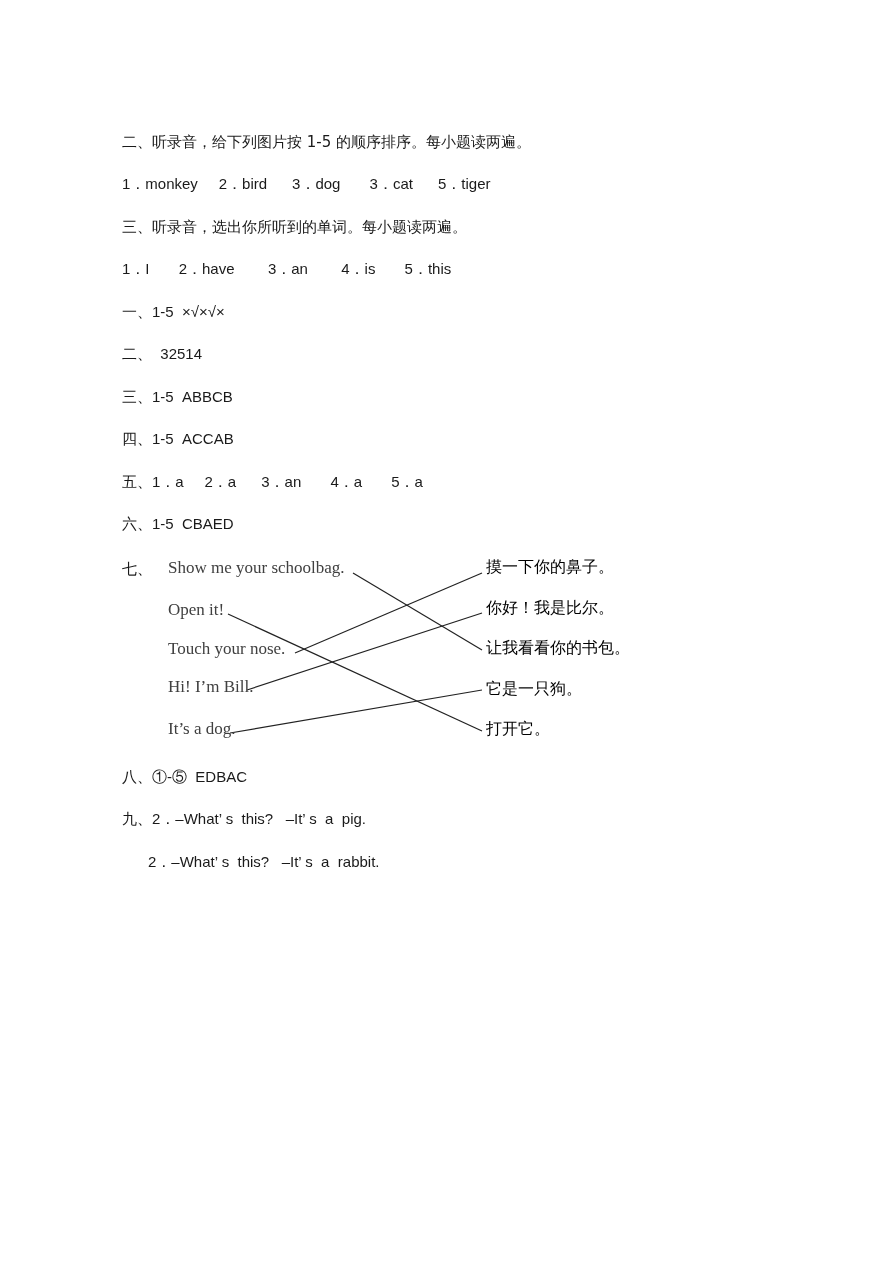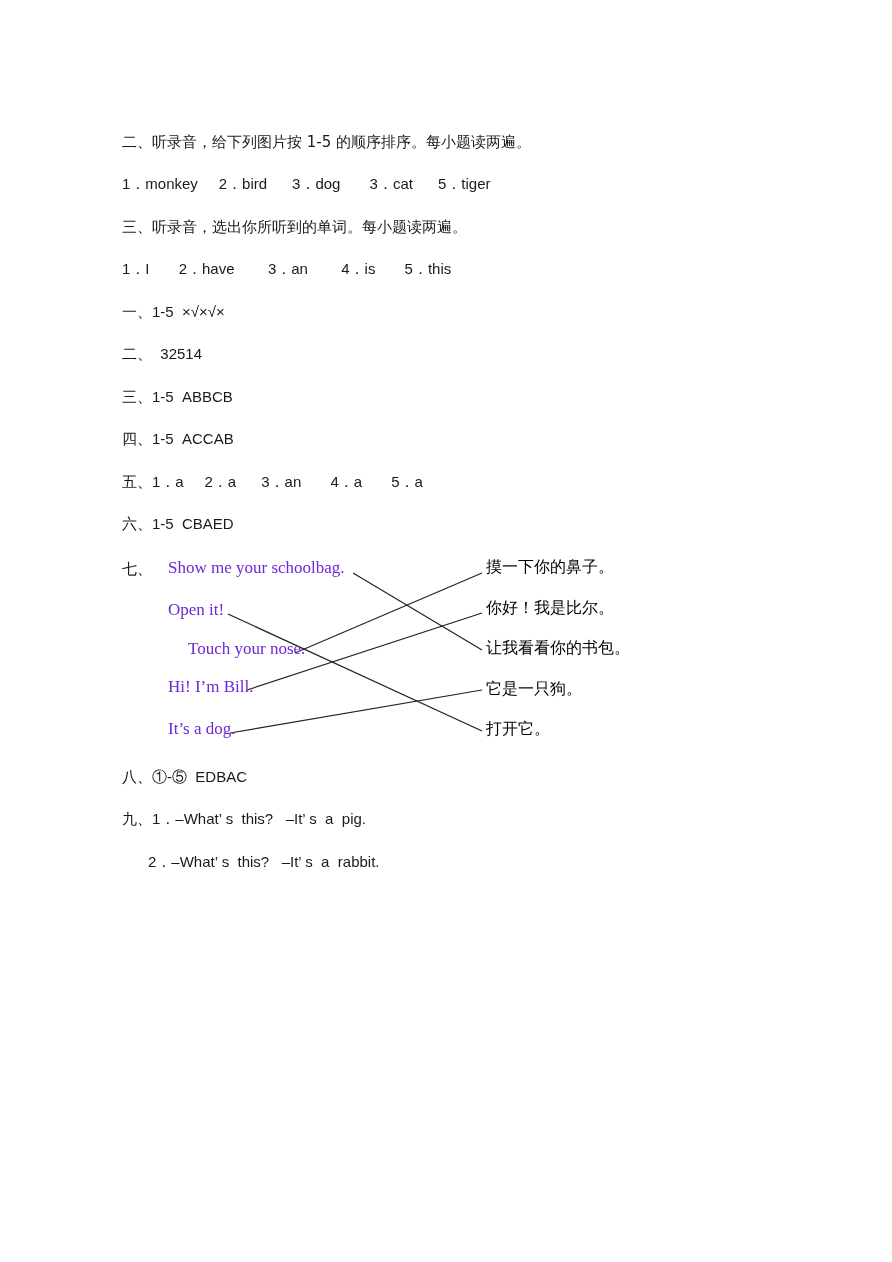--- a/index.html
+++ b/index.html
@@ -33,21 +33,21 @@
     font-size: 15px;
   }
   .mix {
     font-family: "Liberation Sans", sans-serif;
     font-size: 15px;
   }
   
   .serif {
     font-family: "Liberation Serif", serif;
     font-size: 17px;
-    color: #6d28d9;
+    color: #404040;
     white-space: pre;
     position: absolute;
   }
   .serif-cn {
     font-family: "DejaVu Sans", sans-serif;
     font-size: 16px;
     color: #000000;
     white-space: pre;
     position: absolute;
   }
@@ -78,27 +78,27 @@
       <div class="line cn" style="left: 110px; top: 218px;">三、听录音，选出你所听到的单词。每小题读两遍。</div>
       <div class="line mix" style="left: 110px; top: 260px;">1．I       2．have        3．an        4．is       5．this</div>
       <div class="line mix" style="left: 110px; top: 303px;">一、1-5  ×√×√×</div>
       <div class="line mix" style="left: 110px; top: 345px;">二、  32514</div>
       <div class="line mix" style="left: 110px; top: 388px;">三、1-5  ABBCB</div>
       <div class="line mix" style="left: 110px; top: 430px;">四、1-5  ACCAB</div>
       <div class="line mix" style="left: 110px; top: 473px;">五、1．a     2．a      3．an       4．a       5．a</div>
       <div class="line mix" style="left: 110px; top: 515px;">六、1-5  CBAED</div>
       <div class="line mix" style="left: 110px; top: 560px;">七、</div>
       <div class="line mix" style="left: 110px; top: 768px;">八、①-⑤  EDBAC</div>
-      <div class="line mix" style="left: 110px; top: 810px;">九、1．–What’ s  this?   –It’ s  a  pig.</div>
+      <div class="line mix" style="left: 110px; top: 810px;">九、2．–What’ s  this?   –It’ s  a  pig.</div>
       <div class="line mix" style="left: 136px; top: 853px;">2．–What’ s  this?   –It’ s  a  rabbit.</div>
     </div>
   <div id="match-layer">
       <div class="serif" style="left: 156px; top: 558px;">Show me your schoolbag.</div>
       <div class="serif" style="left: 156px; top: 600px;">Open it!</div>
-      <div class="serif" style="left: 156px; top: 639px; margin-left: 20px;">Touch your nose.</div>
+      <div class="serif" style="left: 156px; top: 639px;">Touch your nose.</div>
       <div class="serif" style="left: 156px; top: 677px;">Hi! I’m Bill.</div>
       <div class="serif" style="left: 156px; top: 719px;">It’s a dog.</div>
       <div class="serif-cn" style="left: 474px; top: 557px;">摸一下你的鼻子。</div>
       <div class="serif-cn" style="left: 474px; top: 598px;">你好！我是比尔。</div>
       <div class="serif-cn" style="left: 474px; top: 638px;">让我看看你的书包。</div>
       <div class="serif-cn" style="left: 474px; top: 679px;">它是一只狗。</div>
       <div class="serif-cn" style="left: 474px; top: 719px;">打开它。</div>
     </div>
 
 </div>

